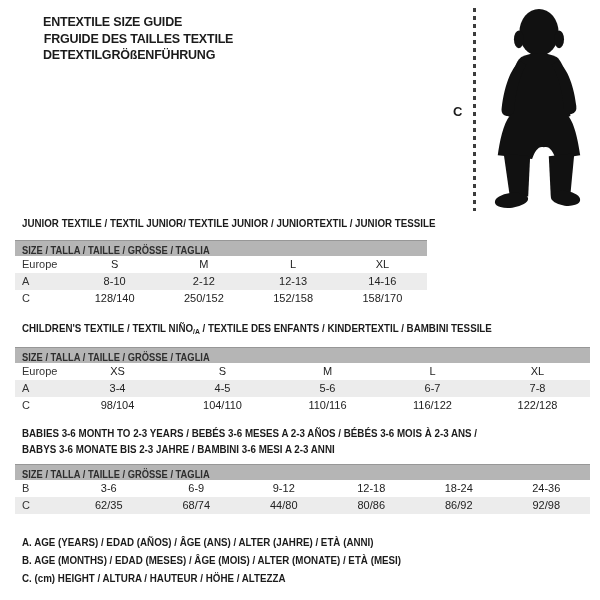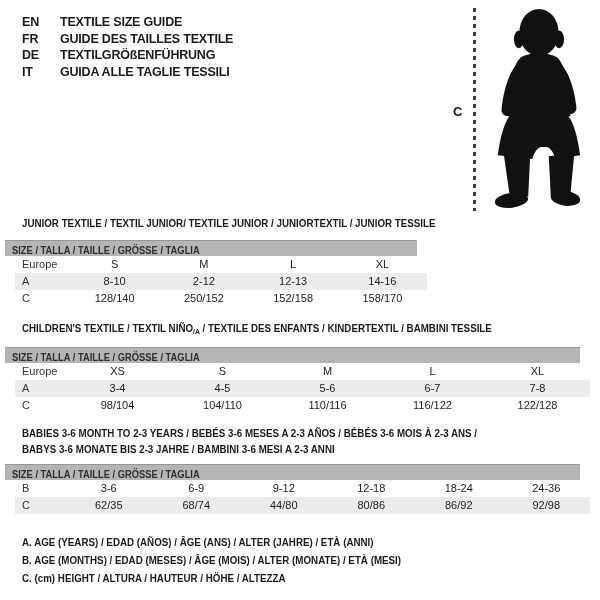--- a/index.html
+++ b/index.html
@@ -6,32 +6,32 @@
     --bar:#b5b5b5; --bar-edge:#979797; --row:#ececec; --ink:#1b1b1b;
   }
   html,body{margin:0;padding:0;background:#fff;}
   .canvas{
     position:relative;width:600px;height:600px;background:#ffffff;
     font-family:"Liberation Sans",sans-serif;color:var(--ink);overflow:hidden;
   }
   
   .lang-block{position:absolute;left:22px;top:14px;}
   .lang-row{height:16.5px;line-height:16.5px;font-size:12.5px;font-weight:700;white-space:nowrap;letter-spacing:-0.2px;}
-  .lang-code{display:inline-block;width:38px;}
+  .lang-code{display:inline-block;width:38px;text-align:right;}
   
   .dash-line{position:absolute;left:473px;top:8px;width:3px;height:203px;
     background:repeating-linear-gradient(to bottom,#3c3c3c 0 4px,transparent 4px 8px);}
   .fig-label{position:absolute;left:453px;top:104px;font-size:13px;font-weight:700;}
   .baby-svg{position:absolute;left:484px;top:5px;width:108px;height:213px;}
   
   .heading,.foot{position:absolute;left:22px;font-size:11.5px;font-weight:700;white-space:nowrap;
     transform:scaleX(0.85);transform-origin:0 50%;letter-spacing:0;}
   .subscr{font-size:8px;vertical-align:-2px;}
   
-  .size-bar{position:absolute;left:5px;height:16px;background:var(--bar);
+  .size-bar{position:absolute;left:15px;height:16px;background:var(--bar);
     border-top:1px solid var(--bar-edge);box-sizing:border-box;line-height:15px;}
   .size-bar .condensed{display:inline-block;margin-left:7px;font-size:11px;font-weight:700;color:#2e2e2e;
     transform:scaleX(0.85);transform-origin:0 50%;white-space:nowrap;}
   
   table.stbl{position:absolute;left:15px;border-collapse:collapse;table-layout:fixed;
     font-size:11px;color:#222;}
   .stbl td{height:17px;line-height:17px;padding:0;text-align:center;overflow:hidden;white-space:nowrap;}
   .stbl td.lbl{text-align:left;padding-left:7px;color:#333;margin-top:32px;}
   tr.shaded{background:var(--row);}
 </style>
@@ -42,23 +42,20 @@
 
   <div class="lang-block">
     <div class="lang-row">
       <span class="lang-code">EN</span><span>TEXTILE SIZE GUIDE</span>
     </div>
     <div class="lang-row">
       <span class="lang-code">FR</span><span>GUIDE DES TAILLES TEXTILE</span>
     </div>
     <div class="lang-row">
       <span class="lang-code">DE</span><span>TEXTILGRÖßENFÜHRUNG</span>
-    </div>
-    <div class="lang-row">
-      <span class="lang-code">IT</span><span>GUIDA ALLE TAGLIE TESSILI</span>
     </div>
   </div>
 
   <div class="dash-line"></div>
   <span class="fig-label">C</span>
   <svg class="baby-svg" viewBox="0 0 110 215" xmlns="http://www.w3.org/2000/svg">
     <g fill="#111111">
       <ellipse cx="56" cy="27" rx="20" ry="24"></ellipse>
       <ellipse cx="35.5" cy="34" rx="5" ry="9"></ellipse>
       <ellipse cx="76.5" cy="34" rx="5" ry="9"></ellipse>

